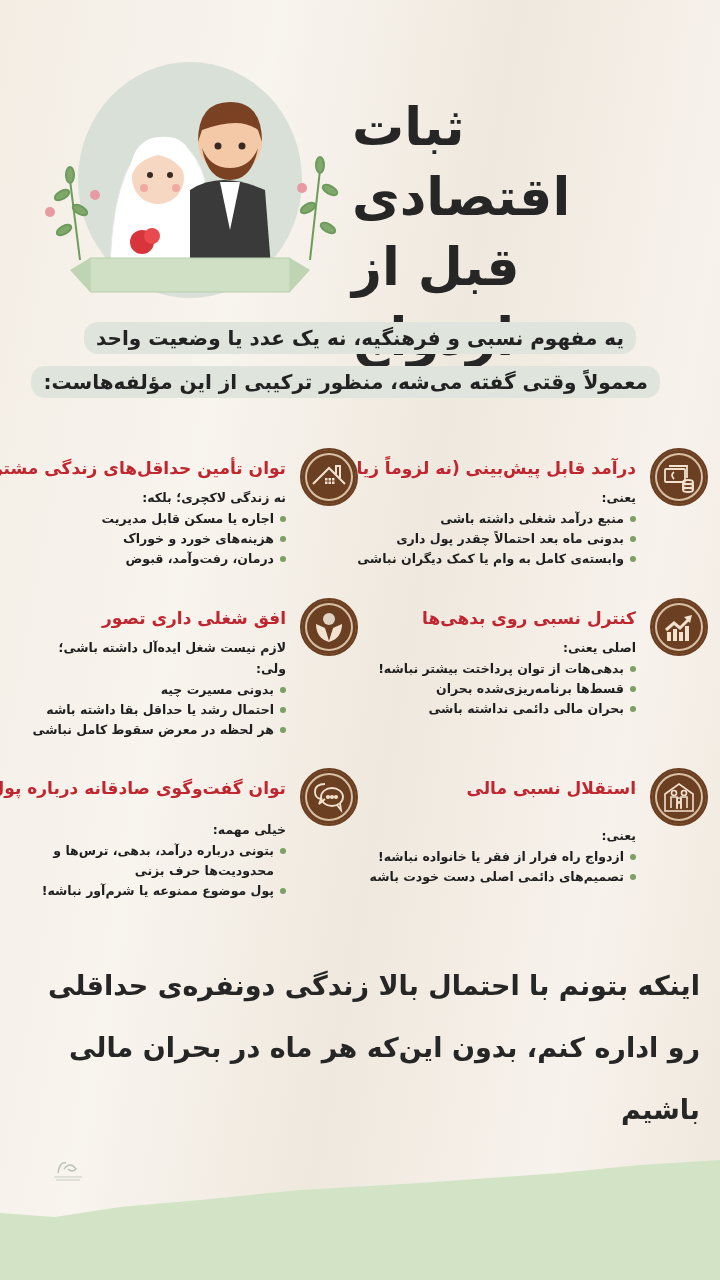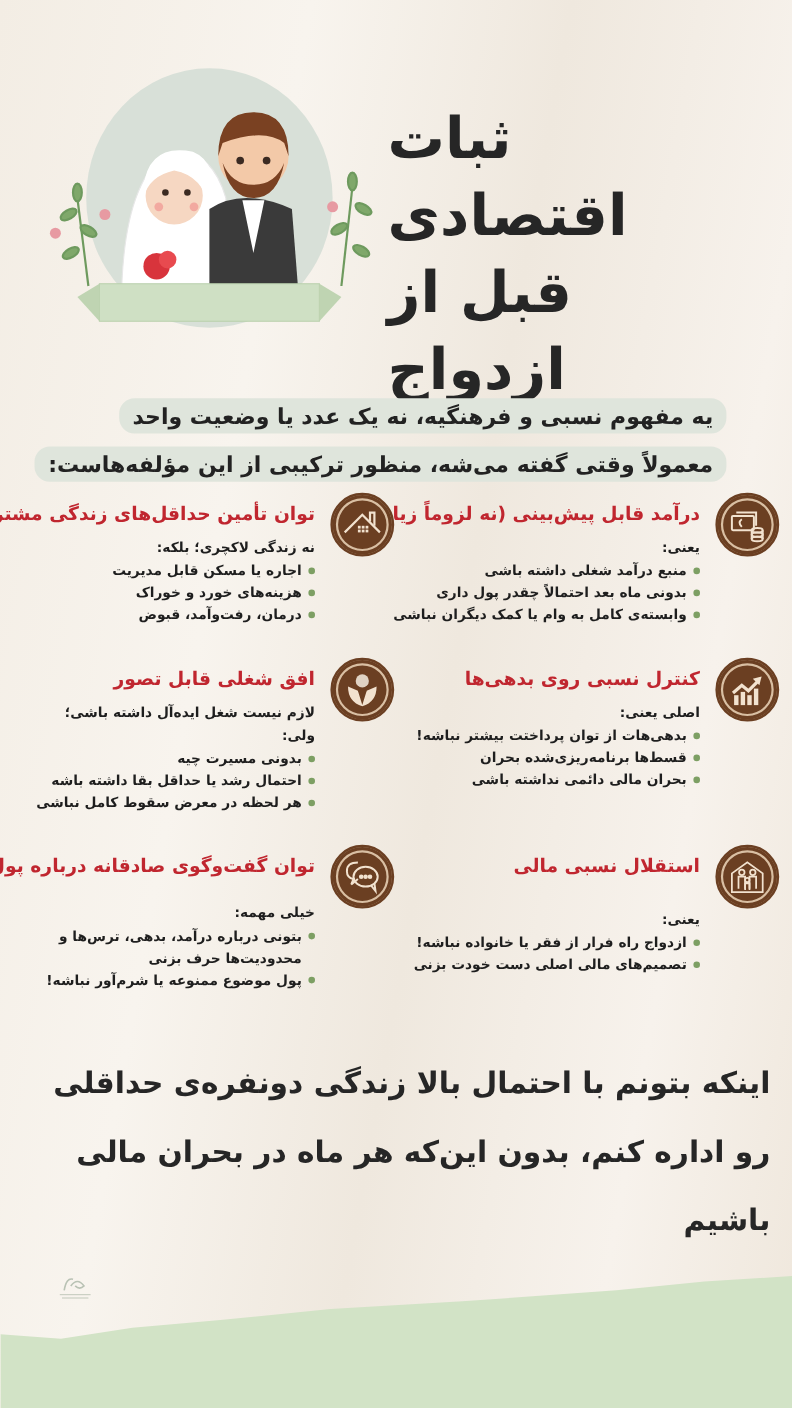--- a/index.html
+++ b/index.html
@@ -11,21 +11,21 @@
     direction: rtl;
     color: #1e1e1e;
   }
   .hero { position: absolute; left: 40px; top: 30px; width: 300px; height: 270px; }
   .title {
     position: absolute; right: 28px; top: 92px; width: 340px;
     text-align: left; font-weight: 900; font-size: 52px; line-height: 70px;
     color: #262626; letter-spacing: -1px;
     font-family: "DejaVu Sans", sans-serif;
   }
-  .intro { position: absolute; left: 60px; right: 60px; top: 322px; text-align: right; margin-top: 40px; }
+  .intro { position: absolute; left: 60px; right: 60px; top: 322px; text-align: center; }
   .intro .line {
     display: inline-block; background: #dfe5dc; border-radius: 14px;
     padding: 2px 12px; font-weight: bold; font-size: 20px; line-height: 28px;
     color: #222; margin-bottom: 12px; white-space: nowrap;
   }
   .card { position: absolute; width: 350px; }
   .card .icon {
     position: absolute; right: 0; top: 0; width: 58px; height: 58px; border-radius: 50%;
     background: #6b3f22; border: 2px solid #6b3f22;
     box-shadow: inset 0 0 0 3px #6b3f22, inset 0 0 0 5px #d9bfa3;
@@ -183,21 +183,21 @@
 </div>
 
 <div class="card" style="right:362px; top:598px;">
   <div class="icon">
     <svg width="34" height="34" viewBox="0 0 34 34" fill="#f2e2cf">
       <circle cx="17" cy="9" r="6" fill="#e0d3c4"></circle>
       <path d="M4 14 L13 18 L17 31 L21 18 L30 14 Q30 28 17 32 Q4 28 4 14 Z"></path>
       <path d="M13 18 L17 23 L21 18" fill="#6b3f22"></path>
     </svg>
   </div>
-  <div class="heading">افق شغلی قابل تصور</div>
+  <div class="heading">افق شغلی داری تصور</div>
   <div class="body">
     <div class="lead">لازم نیست شغل ایده‌آل داشته باشی؛</div>
     <div class="lead">ولی:</div>
     <ul>
       <li>بدونی مسیرت چیه</li>
       <li>احتمال رشد یا حداقل بقا داشته باشه</li>
       <li>هر لحظه در معرض سقوط کامل نباشی</li>
     </ul>
   </div>
 </div>
@@ -211,21 +211,21 @@
       <path d="M9 28 V17 H15 V28 M19 28 V17 H25 V28"></path>
       <circle cx="17" cy="20" r="2"></circle>
       <path d="M15 29 V23 H19 V29"></path>
     </svg>
   </div>
   <div class="heading">استقلال نسبی مالی</div>
   <div class="body" style="top:58px;">
     <div class="lead">یعنی:</div>
     <ul>
       <li>ازدواج راه فرار از فقر یا خانواده نباشه!</li>
-      <li>تصمیم‌های مالی اصلی دست خودت بزنی</li>
+      <li>تصمیم‌های دائمی اصلی دست خودت باشه</li>
     </ul>
   </div>
 </div>
 
 <div class="card" style="right:362px; top:768px;">
   <div class="icon">
     <svg width="36" height="34" viewBox="0 0 36 34" fill="none" stroke="#f2e2cf" stroke-width="1.8">
       <path d="M14 4 Q4 4 4 12 Q4 18 10 19 L8 24 L14 19"></path>
       <ellipse cx="21" cy="17" rx="11" ry="9"></ellipse>
       <path d="M26 25 L30 30 L29 23"></path>

